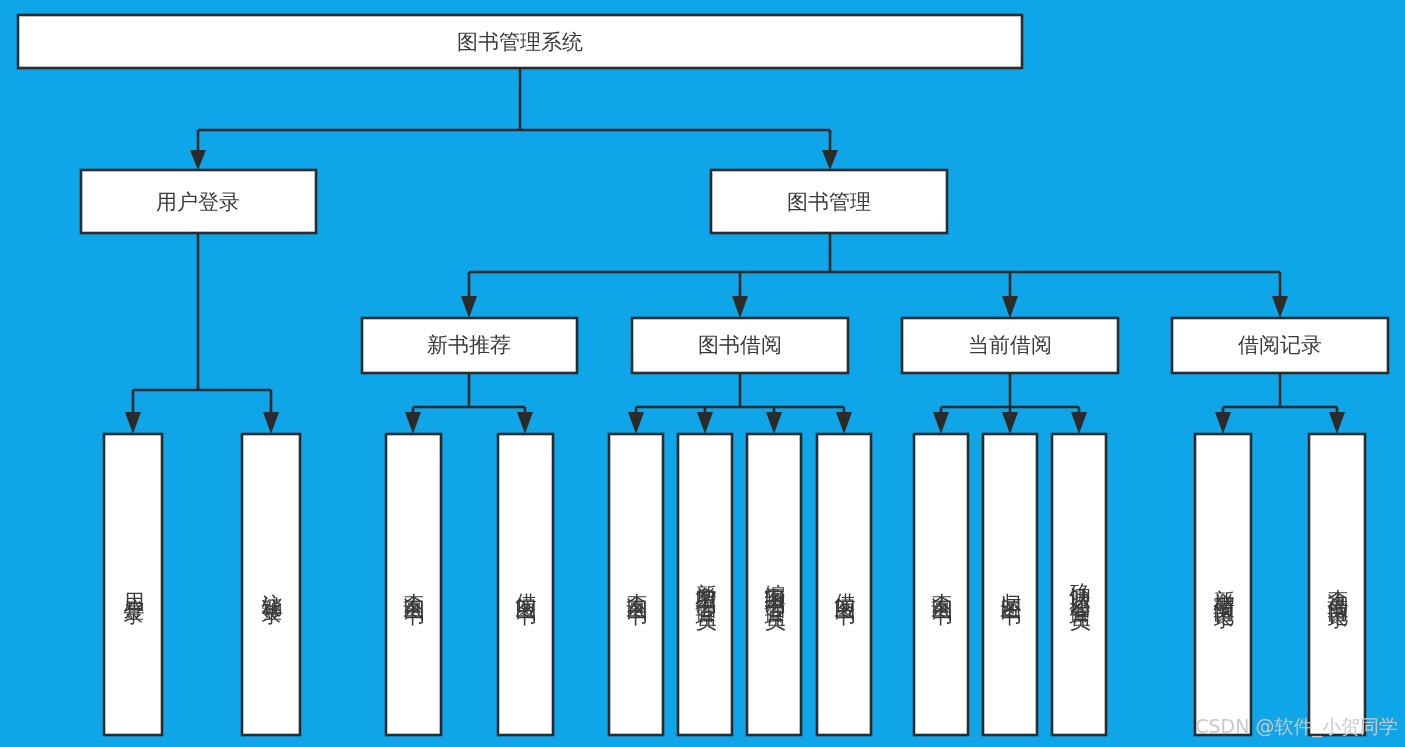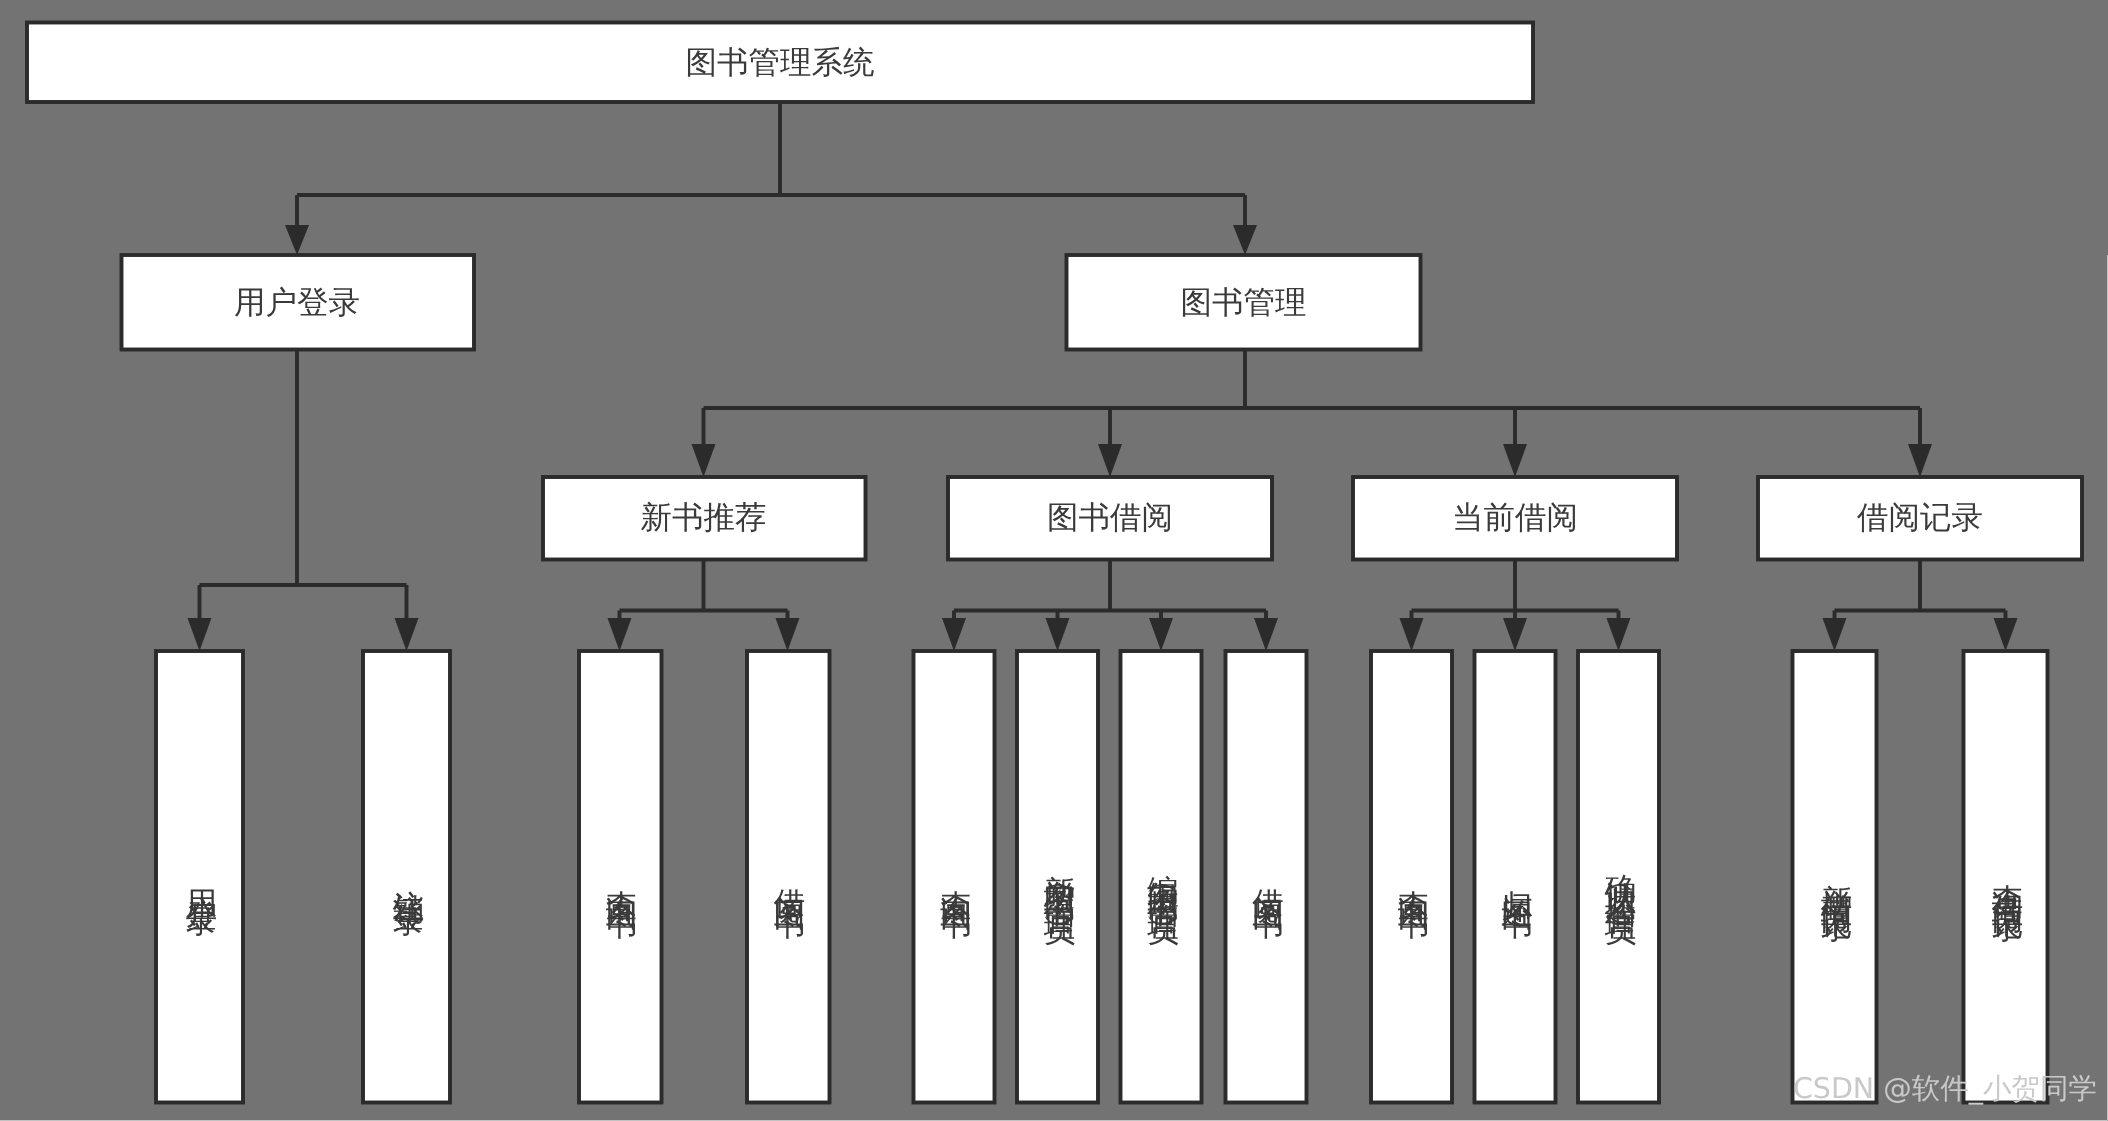--- a/index.html
+++ b/index.html
@@ -8,21 +8,21 @@
     padding: 0;
     background: #ffffff;
   }
   body {
     font-family: "DejaVu Sans", "Liberation Sans", sans-serif;
   }
   #diagram-root {
     position: relative;
     width: 1405px;
     height: 747px;
-    background: #737373;
+    background: #0ea5e9;
     overflow: hidden;
   }
   svg.diagram-canvas {
     position: absolute;
     left: 0;
     top: 0;
     width: 1405px;
     height: 747px;
     display: block;
   }

